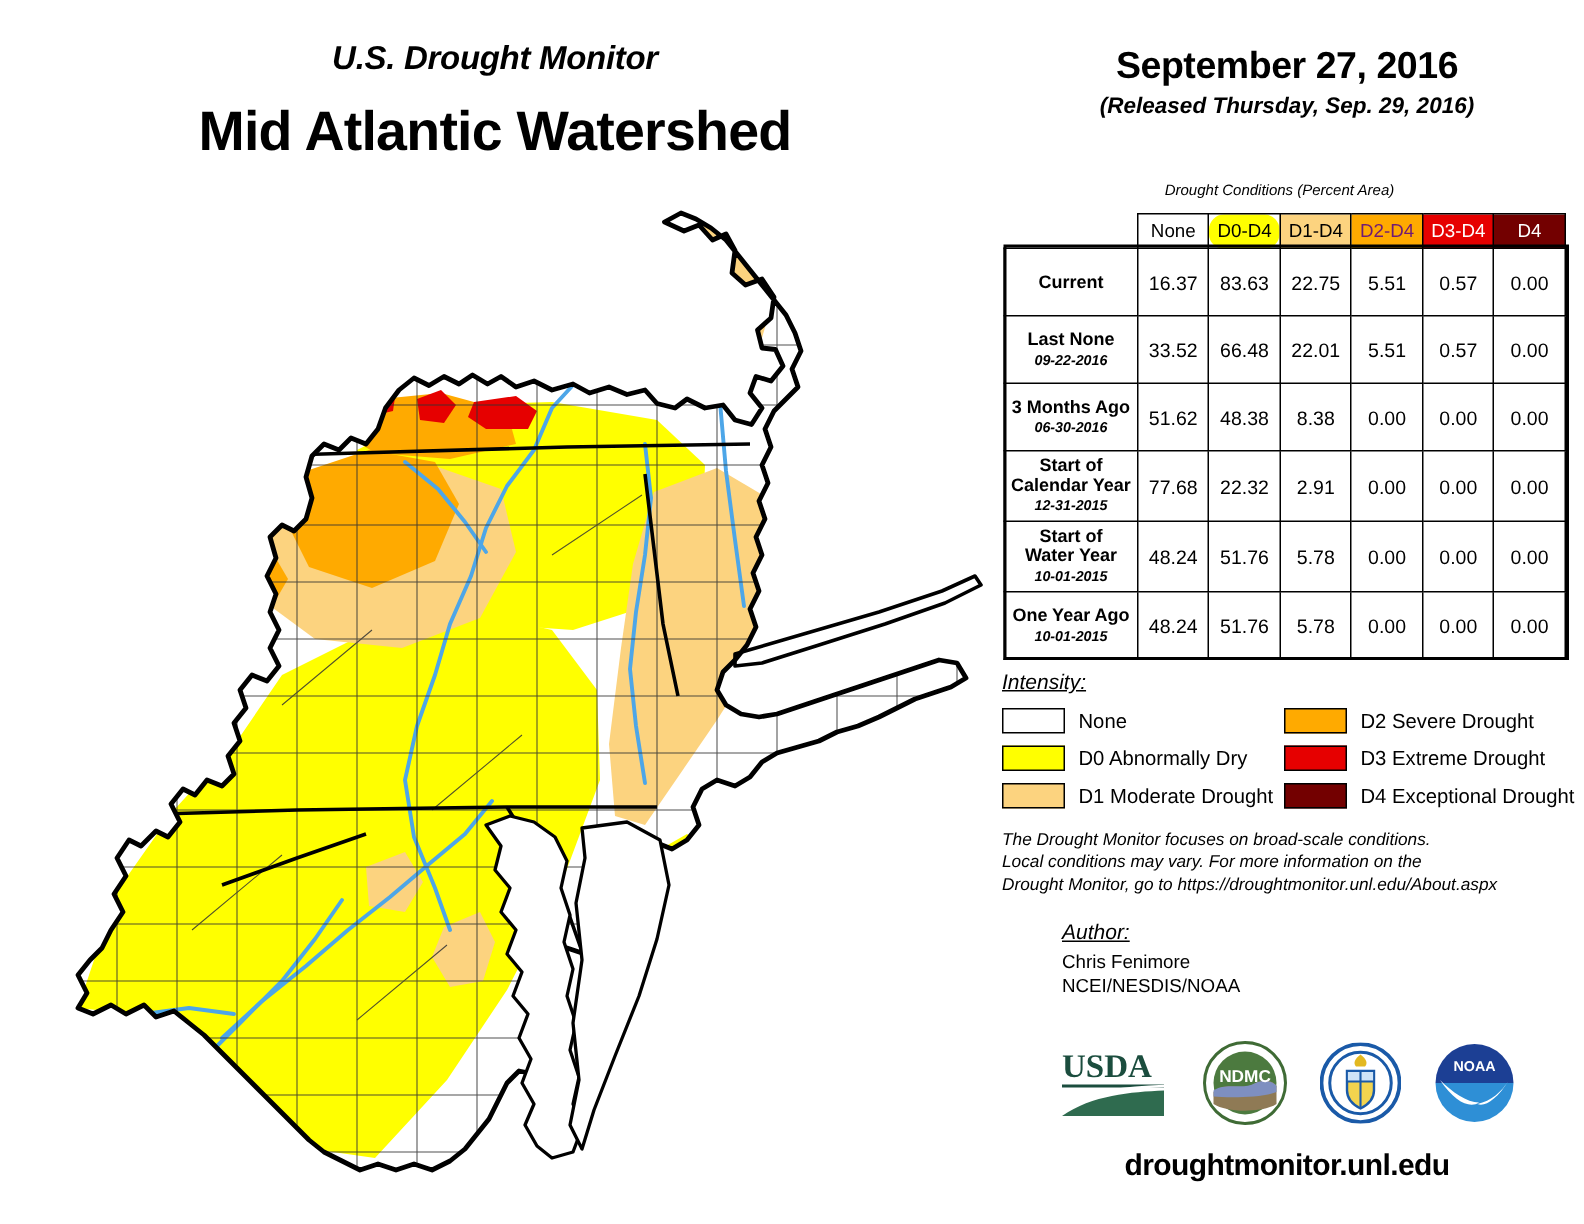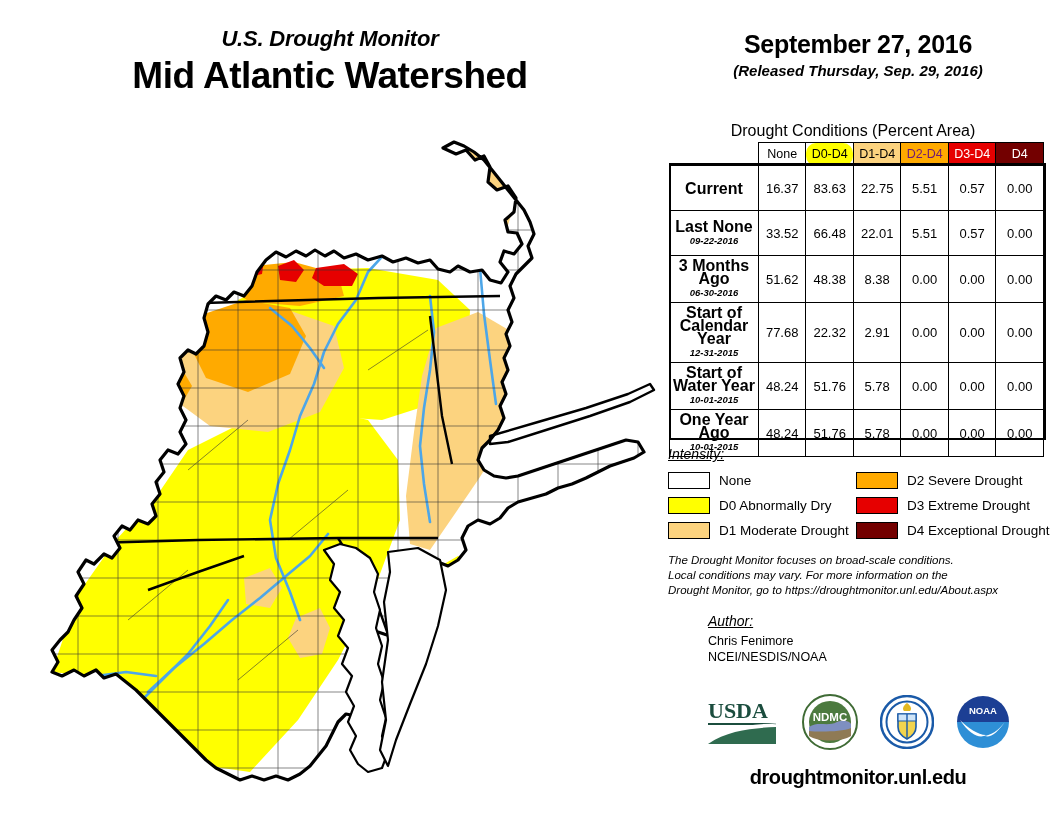--- a/index.html
+++ b/index.html
@@ -34,21 +34,21 @@
     font-weight: bold;
     font-style: italic;
     letter-spacing: -0.2px;
     line-height: 26px;
   }
   #dm-title {
     font-size: 37px;
     font-weight: bold;
     line-height: 44px;
     letter-spacing: -0.5px;
-    margin-top: 2px;
+    margin-top: 14px;
   }
   #map-wrap {
     position: absolute;
     left: 38px; top: 120px;
     width: 625px; height: 695px;
   }
   #map-svg { display: block; }
 
   
   #right-panel {
@@ -81,21 +81,22 @@
     line-height: 19px;
     margin-top: 3px;
   }
 
   
   #table-caption {
     position: absolute;
     left: 0; top: 122px;
     width: 386px;
     text-align: center;
-    font-size: 16px;
+    font-size: 10px;
+    font-style: italic;
     font-weight: normal;
   }
   #stats-table-wrap {
     position: absolute;
     left: 9px; top: 142px;
     width: 380px;
   }
   table.stats {
     border-collapse: collapse;
     table-layout: fixed;
@@ -128,21 +129,21 @@
   tr.hdr th.h-d3    { background: #e60000; color: #fff; }
   tr.hdr th.h-d4    { background: #730000; color: #fff; }
   table.stats td.row-label {
     text-align: center;
     padding: 3px 2px;
     line-height: 13px;
   }
   td.row-label .rl-main {
     display: block;
     font-weight: bold;
-    font-size: 16px;
+    font-size: 12px;
   }
   td.row-label .rl-date {
     display: block;
     font-weight: bold;
     font-style: italic;
     font-size: 9.5px;
     margin-top: 1px;
   }
   table.stats tbody td.val {
     height: 44px;

